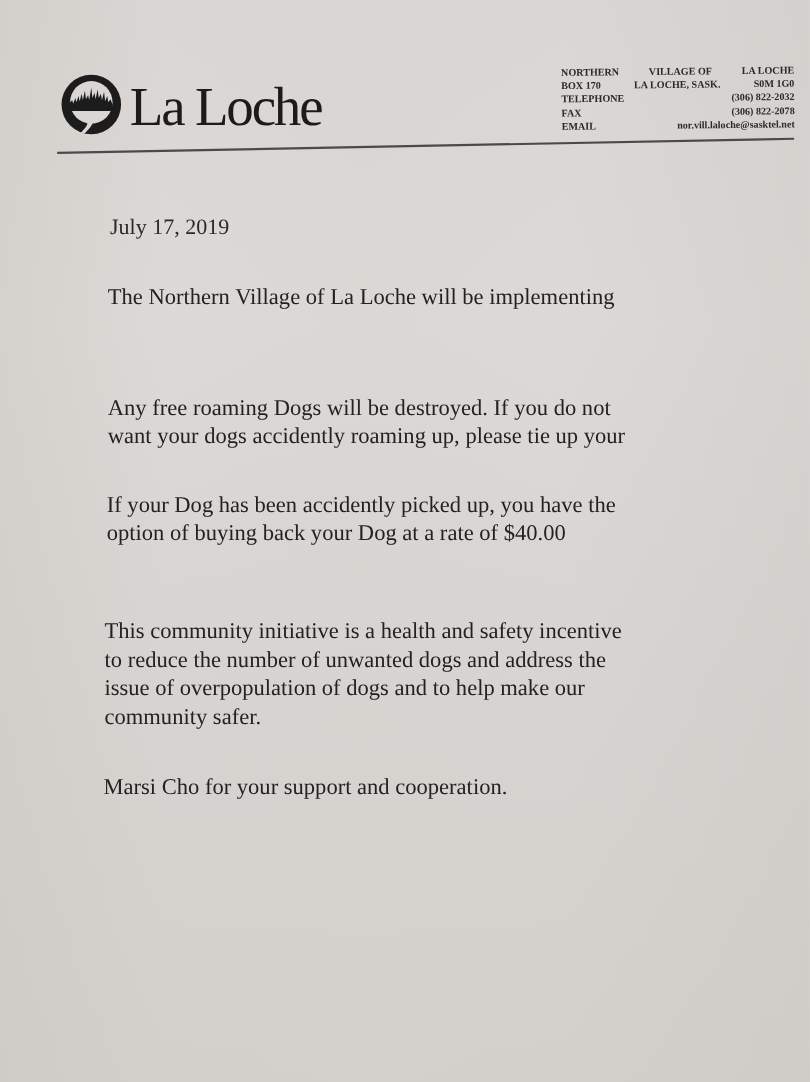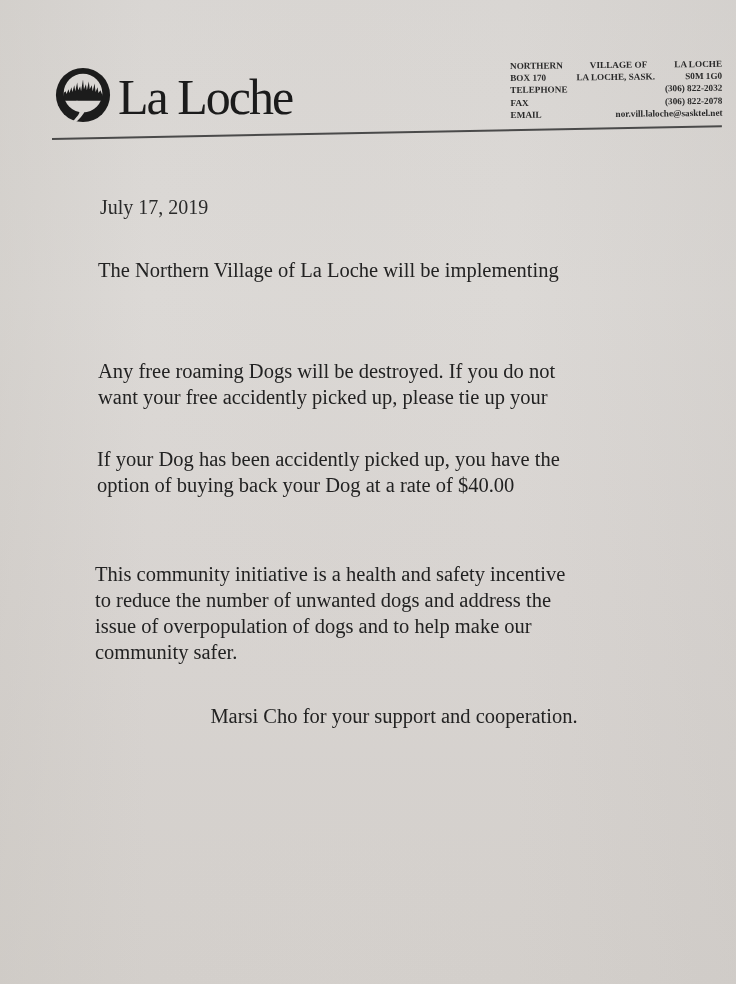--- a/index.html
+++ b/index.html
@@ -87,21 +87,21 @@
       line-height: 26px;
       color: #222;
     }
     .body-text p {
       margin: 0;
     }
     .p1 { top: 257px; left: 98px; }
     .p2 { top: 343px; left: 98px; margin-top: 15px; }
     .p3 { top: 446px; left: 97px; }
     .p4 { top: 561px; left: 95px; }
-    .p5 { top: 703px; left: 94px; text-align: center; }
+    .p5 { top: 703px; left: 94px; }
     .line { display: block; white-space: nowrap; }
   </style>
 </head>
 <body>
 
 <div class="paper">
 
   <div class="logo">
     <svg class="logo-mark" viewBox="0 0 60 60">
       <circle cx="30" cy="30" r="28" fill="#1c1c1c"></circle>
@@ -145,21 +145,21 @@
 
   <div class="body-text p1">
     <p>
       <span class="line">The Northern Village of La Loche will be implementing</span>
     </p>
   </div>
 
   <div class="body-text p2">
     <p>
       <span class="line">Any free roaming Dogs will be destroyed. If you do not</span>
-      <span class="line">want your free accidently picked up, please tie up your</span>
+      <span class="line">want your dogs accidently roaming up, please tie up your</span>
     </p>
   </div>
 
   <div class="body-text p3">
     <p>
       <span class="line">If your Dog has been accidently picked up, you have the</span>
       <span class="line">option of buying back your Dog at a rate of $40.00</span>
     </p>
   </div>
 

